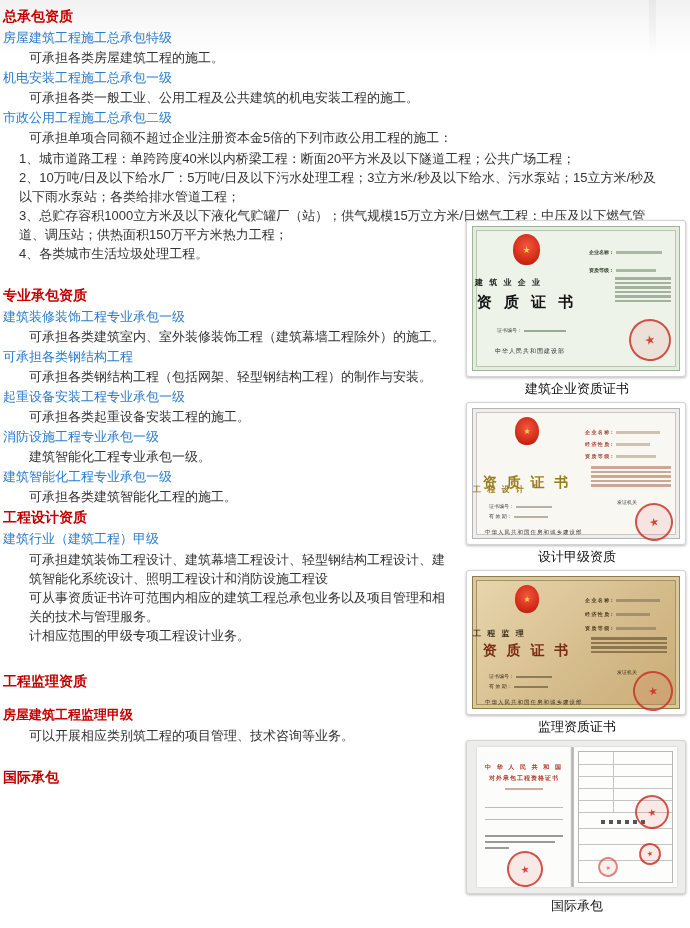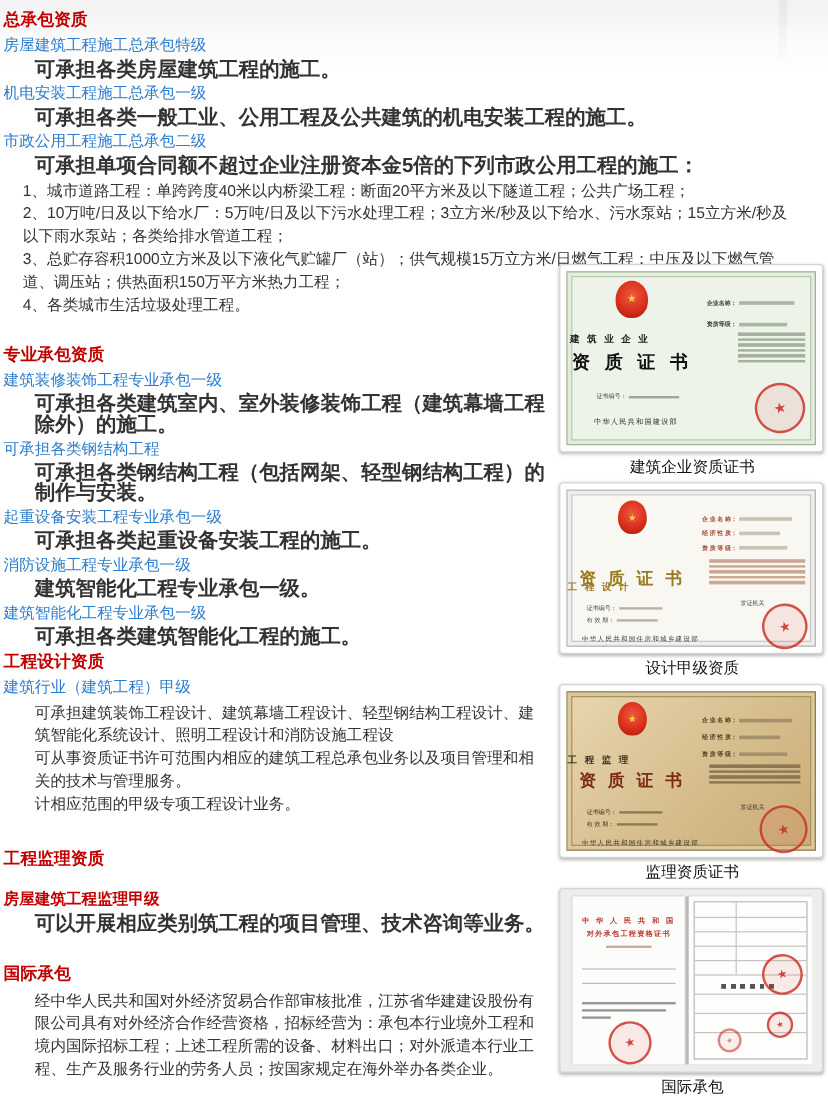--- a/index.html
+++ b/index.html
@@ -5,21 +5,21 @@
   html,body{margin:0;padding:0;}
   body{font-family:"Liberation Sans","DejaVu Sans",sans-serif;background:#fff;}
   .page{position:relative;width:690px;height:928px;overflow:hidden;
         background:linear-gradient(180deg,#f2f2f2 0%,#fbfbfb 35px,#ffffff 60px);}
   .fadeline{position:absolute;top:0;right:34px;width:7px;height:55px;
         background:linear-gradient(180deg,#e0e0e0,rgba(255,255,255,0));opacity:.55;border-radius:0 0 3px 3px;}
   .content{position:absolute;left:0;top:0;width:664px;padding:8px 0 0 3px;}
   h2.sec{color:#c30000;font-size:14px;font-weight:bold;line-height:17px;margin:0 0 4px 0;}
   h3.subred{color:#c30000;font-size:13px;font-weight:bold;line-height:17px;margin:16px 0 4px 0;}
   a.lnk{display:block;color:#2b7ccd;font-size:13px;line-height:17px;margin:0 0 3px 0;text-decoration:none;cursor:pointer;}
-  p.desc{color:#333;font-size:17px;line-height:17px;margin:0 0 3px 0;padding-left:26px;font-weight:bold;}
+  p.desc{color:#333;font-size:13px;line-height:17px;margin:0 0 3px 0;padding-left:26px;}
   p.item{color:#333;font-size:13px;line-height:19px;margin:0;padding-left:16px;}
   section.mt24{margin-top:24px;} section.mt22{margin-top:4px;} section.mt28{margin-top:28px;} section.mt25{margin-top:25px;}
   .narrow{width:456px;}
   .narrow p.desc{width:430px;}
   p.para{color:#333;font-size:13px;line-height:19px;margin:0;padding-left:26px;width:426px;}
 
   
   .certs{position:absolute;top:220px;right:2px;width:222px;}
   figure{margin:0 0 5px 0;padding:0;}
   figcaption{font-size:13px;color:#111;text-align:center;line-height:16px;margin:4px 0 3px 0;}
@@ -123,21 +123,20 @@
     </section>
 
     <section class="mt28 narrow">
       <h2 class="sec">工程监理资质</h2>
       <h3 class="subred">房屋建筑工程监理甲级</h3>
       <p class="desc">可以开展相应类别筑工程的项目管理、技术咨询等业务。</p>
     </section>
 
     <section class="mt25 narrow">
       <h2 class="sec">国际承包</h2>
-      <p class="para">经中华人民共和国对外经济贸易合作部审核批准，江苏省华建建设股份有限公司具有对外经济合作经营资格，招标经营为：承包本行业境外工程和境内国际招标工程；上述工程所需的设备、材料出口；对外派遣本行业工程、生产及服务行业的劳务人员；按国家规定在海外举办各类企业。</p>
     </section>
 
   </div>
 
   <aside class="certs">
 
     <figure>
       <div class="certimg c1">
         <div class="cin"></div>
         <div class="emblem">★</div>

